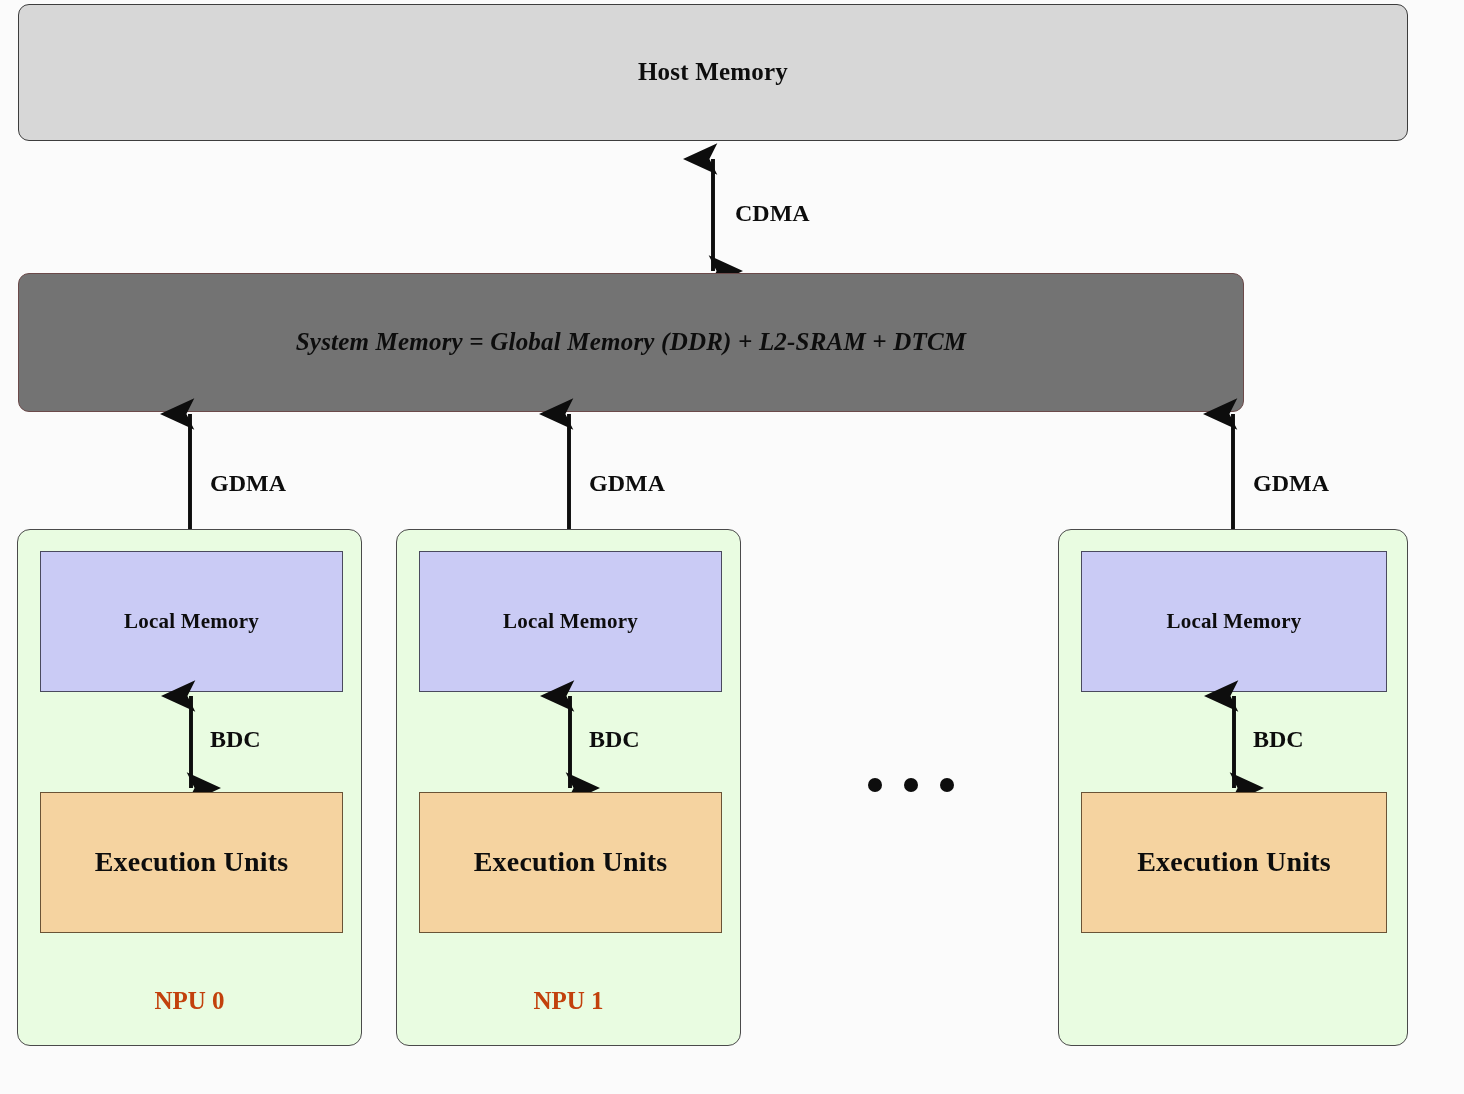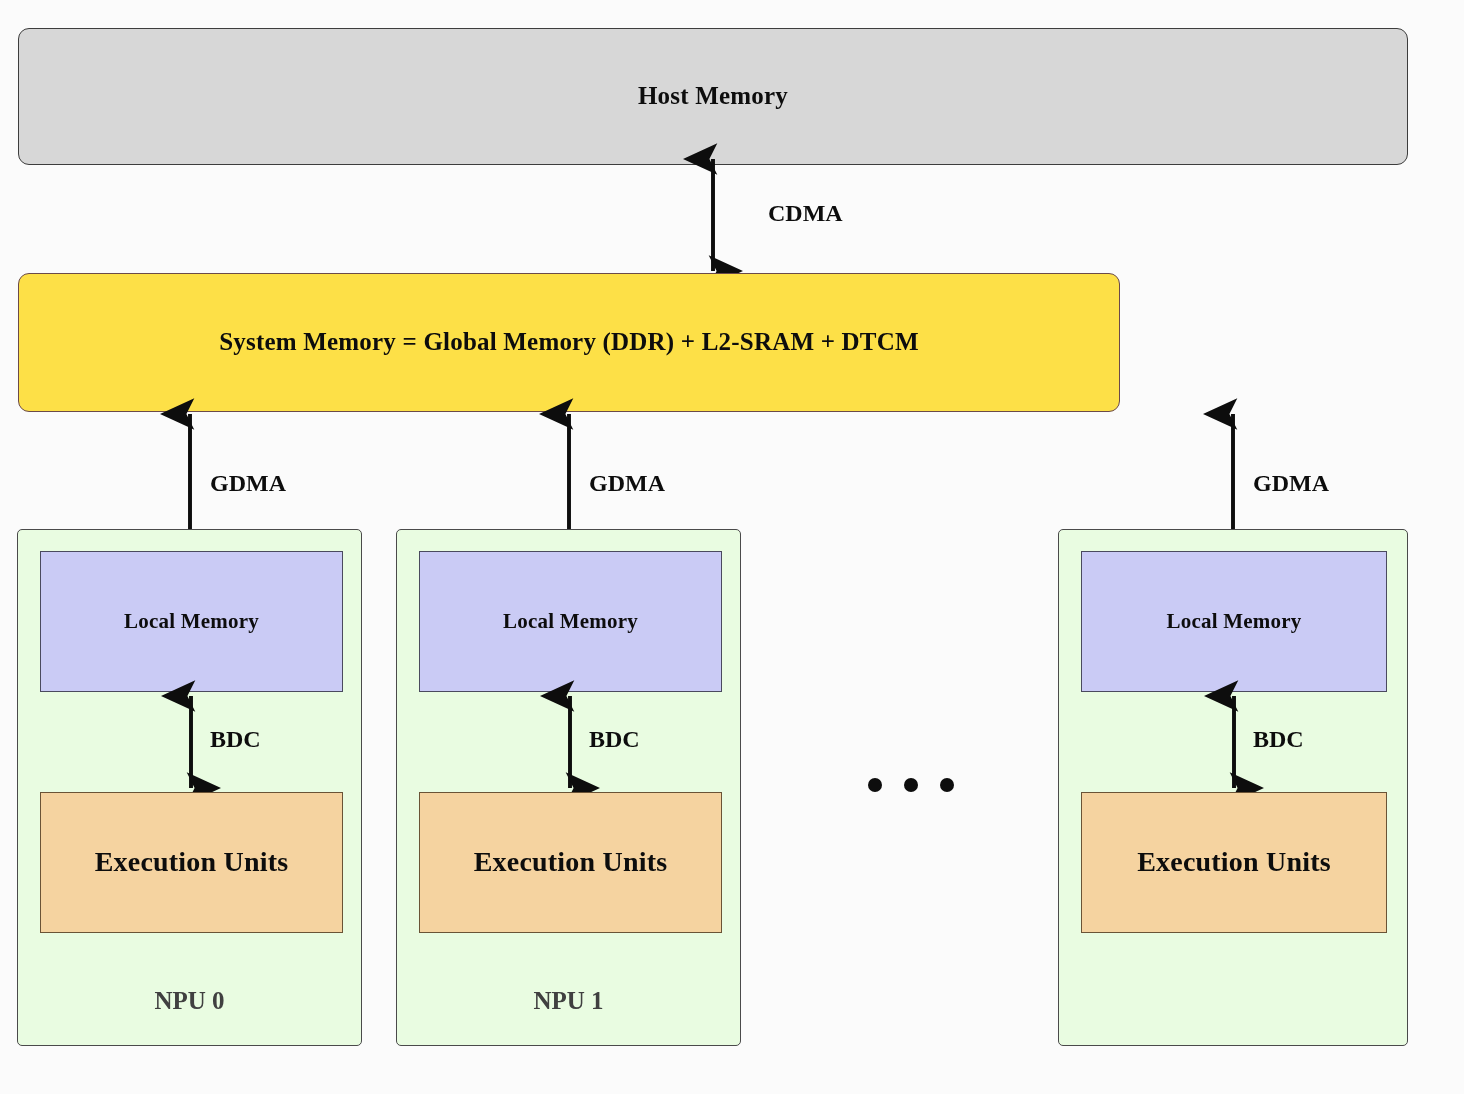--- a/index.html
+++ b/index.html
@@ -30,57 +30,58 @@
     font-weight: bold;
     color: #0d0d0d;
     letter-spacing: 0.2px;
     line-height: 1.15;
     white-space: nowrap;
   }
 
   
   #host-memory {
     left: 18px;
-    top: 28px;
+    top: 4px;
     width: 1390px;
     height: 137px;
     background: #d7d7d7;
     border-radius: 11px;
     border-color: #3d3d3d;
   }
   #host-memory .box-label { font-size: 25px; }
 
   
   #system-memory {
     left: 18px;
     top: 273px;
-    width: 1102px;
+    width: 1226px;
     height: 139px;
-    background: #fde047;
+    background: #737373;
     border-radius: 11px;
     border-color: #6b4a4a;
+    font-style: italic;
   }
   #system-memory .box-label { font-size: 25px; }
 
   
   .npu-card {
     position: absolute;
     box-sizing: border-box;
     background: #e9fce1;
     border: 1.5px solid #4a4a4a;
-    border-radius: 5px;
+    border-radius: 13px;
   }
   .npu-card-label {
     position: absolute;
     left: 0;
     right: 0;
     text-align: center;
     font-size: 25px;
     font-weight: bold;
-    color: #404040;
+    color: #c2410c;
     white-space: nowrap;
   }
 
   .local-memory {
     background: #cacbf5;
     border-color: #4a4a5e;
   }
   .local-memory .box-label { font-size: 21px; }
 
   .execution-units {
@@ -130,21 +131,21 @@
       <marker id="ah-up" markerWidth="10" markerHeight="10" refX="5" refY="8.4" orient="auto" markerUnits="strokeWidth">
         <path d="M5,0 L9.4,9.6 L5,7.4 L0.6,9.6 Z" fill="#0d0d0d"></path>
       </marker>
       <marker id="ah-down" markerWidth="10" markerHeight="10" refX="5" refY="8.4" orient="auto" markerUnits="strokeWidth">
         <path d="M5,0 L9.4,9.6 L5,7.4 L0.6,9.6 Z" fill="#0d0d0d"></path>
       </marker>
     </defs>
     <line x1="20" y1="118" x2="20" y2="6" stroke="#0d0d0d" stroke-width="3.6" marker-end="url(#ah-up)"></line>
     <line x1="20" y1="6" x2="20" y2="118" stroke="#0d0d0d" stroke-width="3.6" marker-end="url(#ah-down)"></line>
   </svg>
-  <span class="arrow-label" style="left:768px; top:200px;">CDMA</span>
+  <span class="arrow-label" style="left:735px; top:200px;">CDMA</span>
 
   <div class="box" id="system-memory">
     <span class="box-label">System Memory = Global Memory (DDR) + L2-SRAM + DTCM</span>
   </div>
 
   <svg class="arrow" style="left:170px; top:408px; width:40px; height:148px;" viewBox="0 0 40 148">
     <line x1="20" y1="142" x2="20" y2="6" stroke="#0d0d0d" stroke-width="3.6" marker-end="url(#ah-up)"></line>
     <line x1="20" y1="6" x2="20" y2="142" stroke="#0d0d0d" stroke-width="3.6" marker-end="url(#ah-down)"></line>
   </svg>
   <span class="arrow-label" style="left:210px; top:470px;">GDMA</span>

